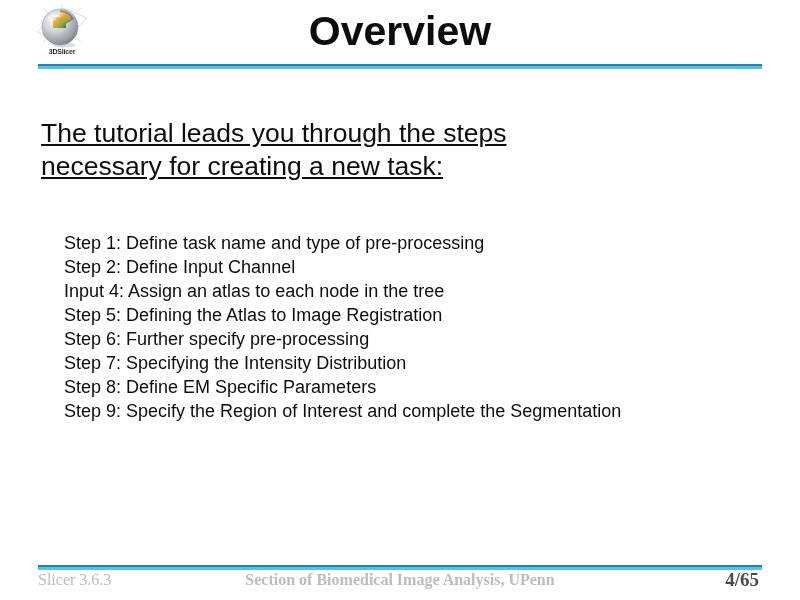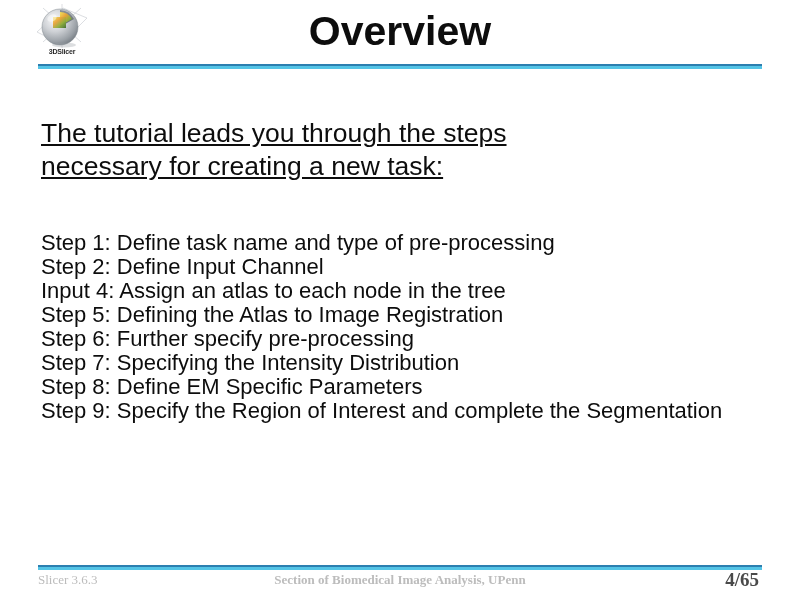--- a/index.html
+++ b/index.html
@@ -127,42 +127,43 @@
     position: absolute;
     left: 41px;
     top: 157px;
     width: 730px;
     margin: 0;
     padding: 0;
     list-style: none;
   }
   .steps li {
     font-family: "Liberation Sans", sans-serif;
-    font-size: 22px;
+    font-size: 18px;
     color: #0d0d0d;
     line-height: 24px;
     height: 24px;
     white-space: nowrap;
+    margin-left: 23px;
   }
 
   
   .footer {
     position: absolute;
     left: 0;
     top: 570px;
     width: 800px;
     height: 30px;
   }
   .footer-left,
   .footer-center,
   .footer-right {
     position: absolute;
     top: 0;
     font-family: "Liberation Serif", serif;
-    font-size: 13px;
+    font-size: 16px;
     line-height: 20px;
     white-space: nowrap;
   }
   .footer-left {
     left: 38px;
     color: #bcbcbc;
   }
   .footer-center {
     left: 38px;
     width: 724px;

